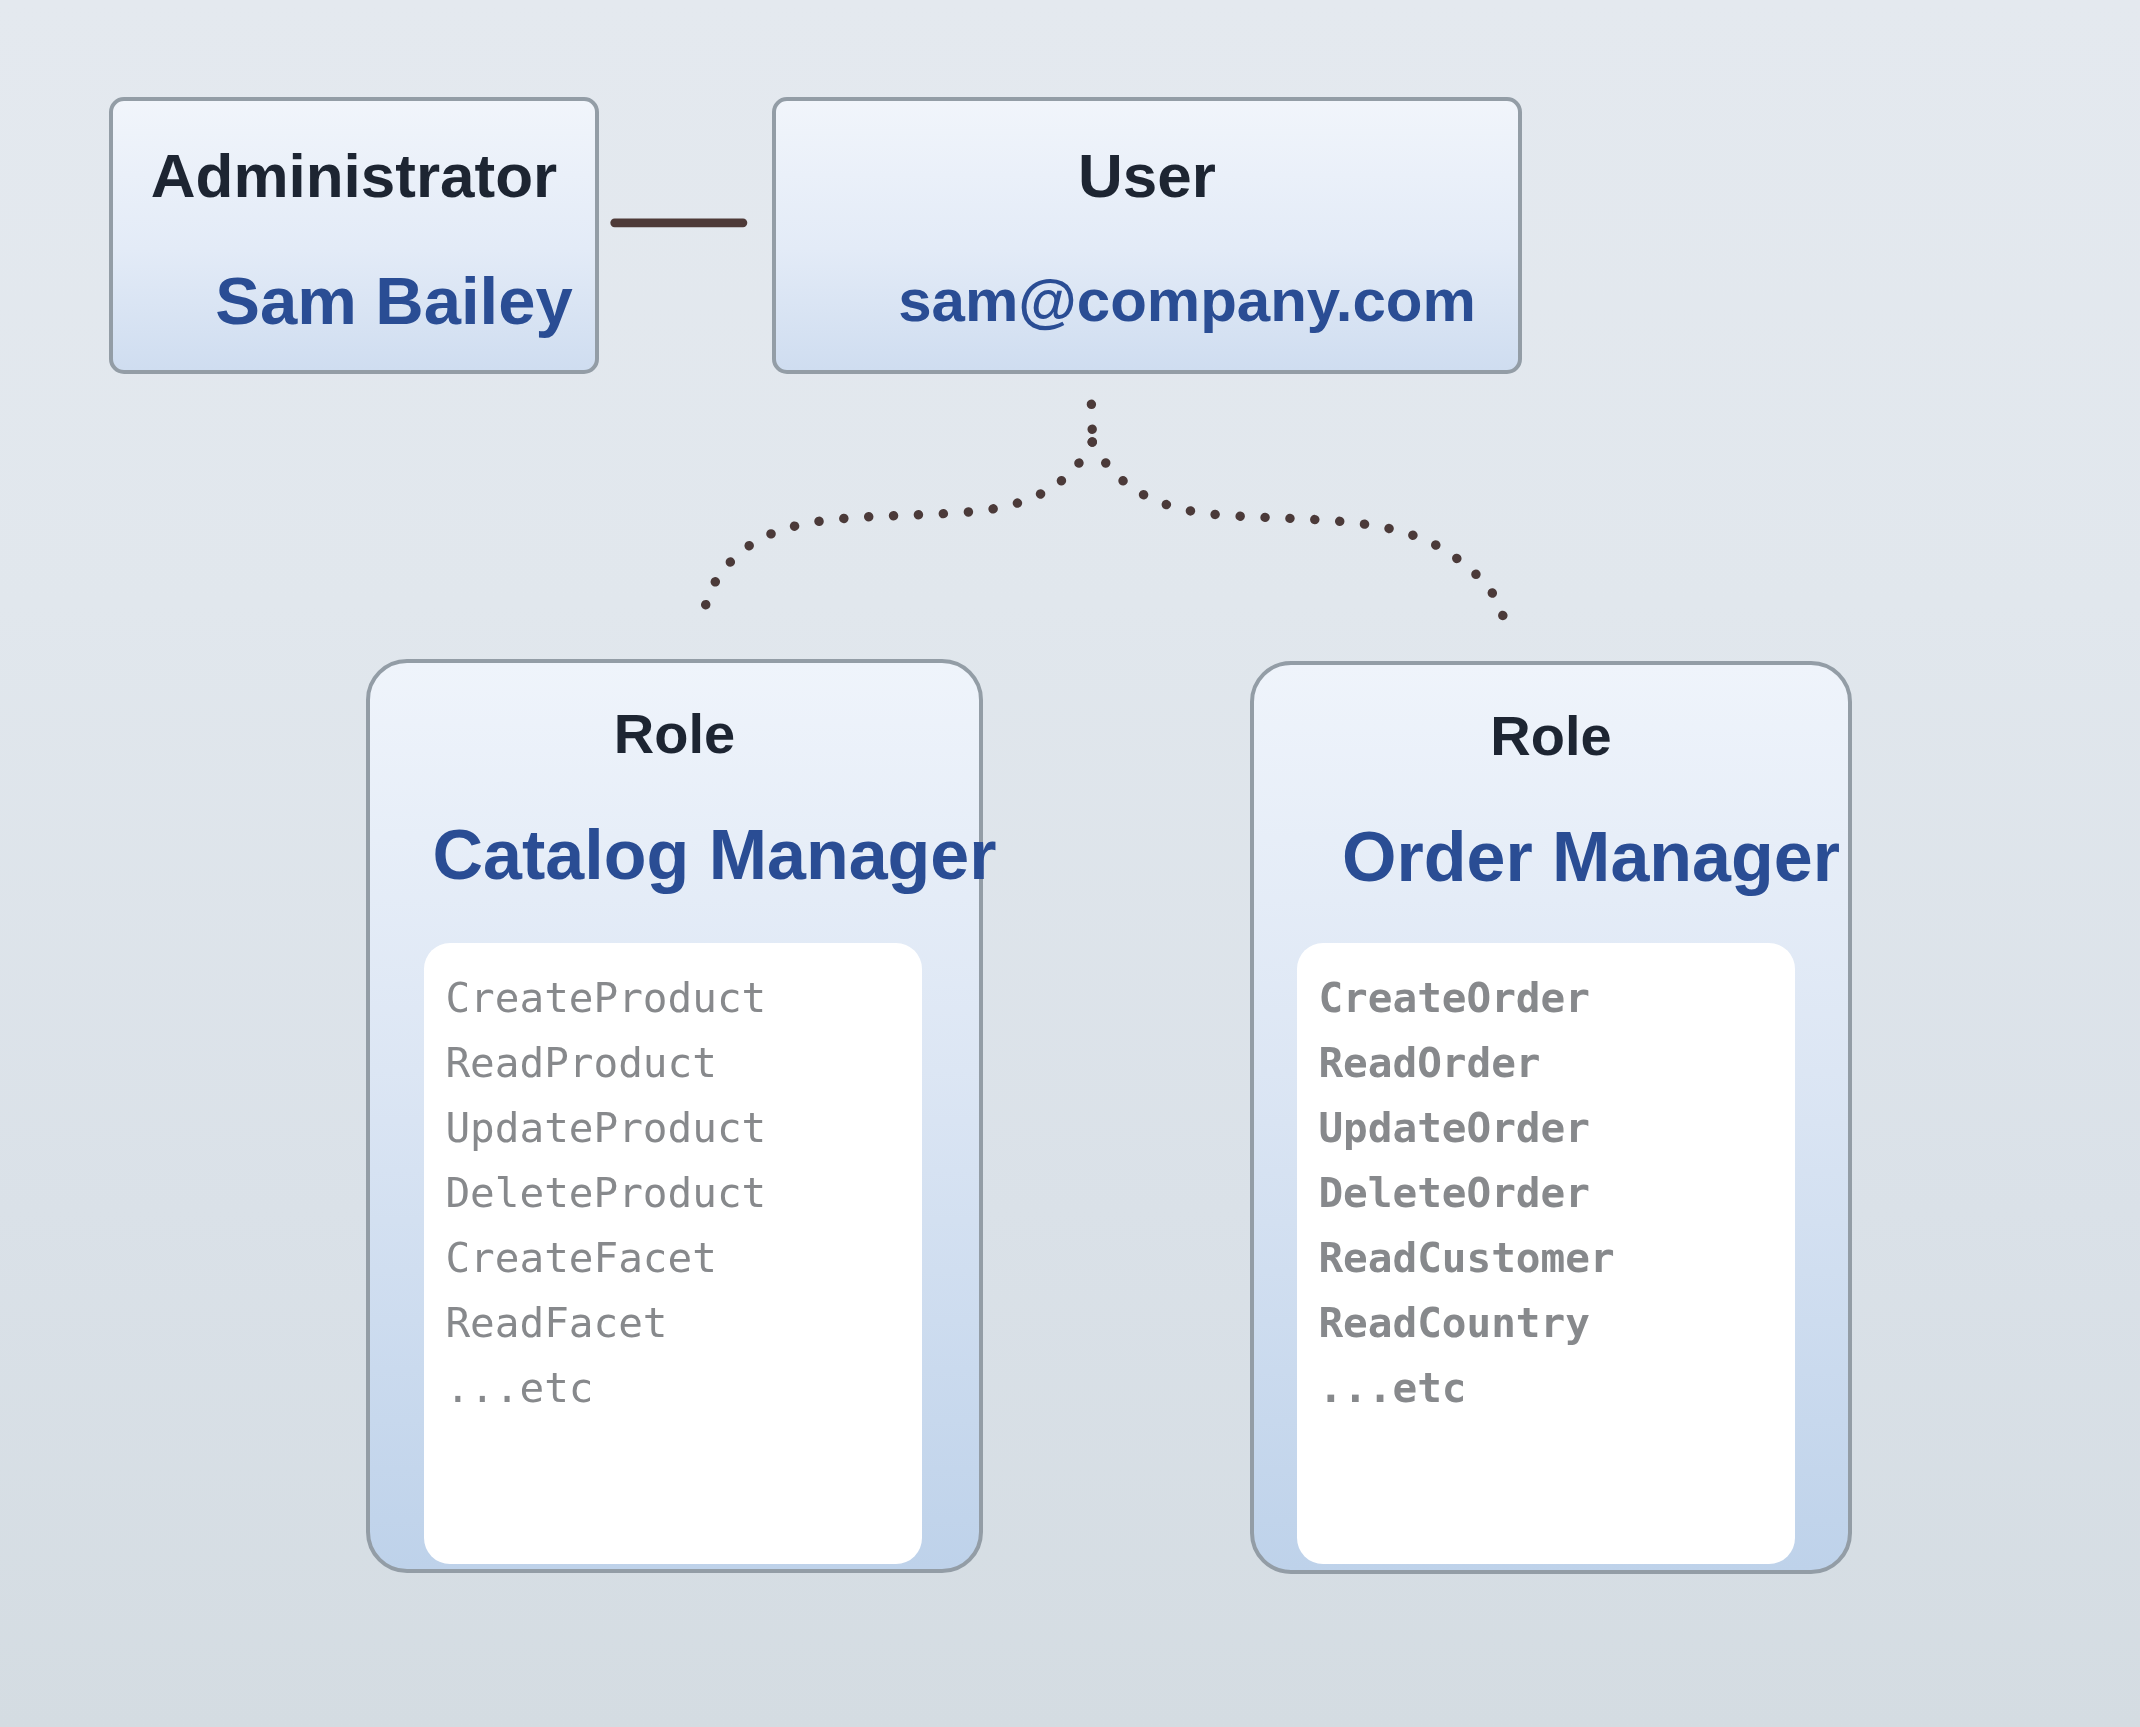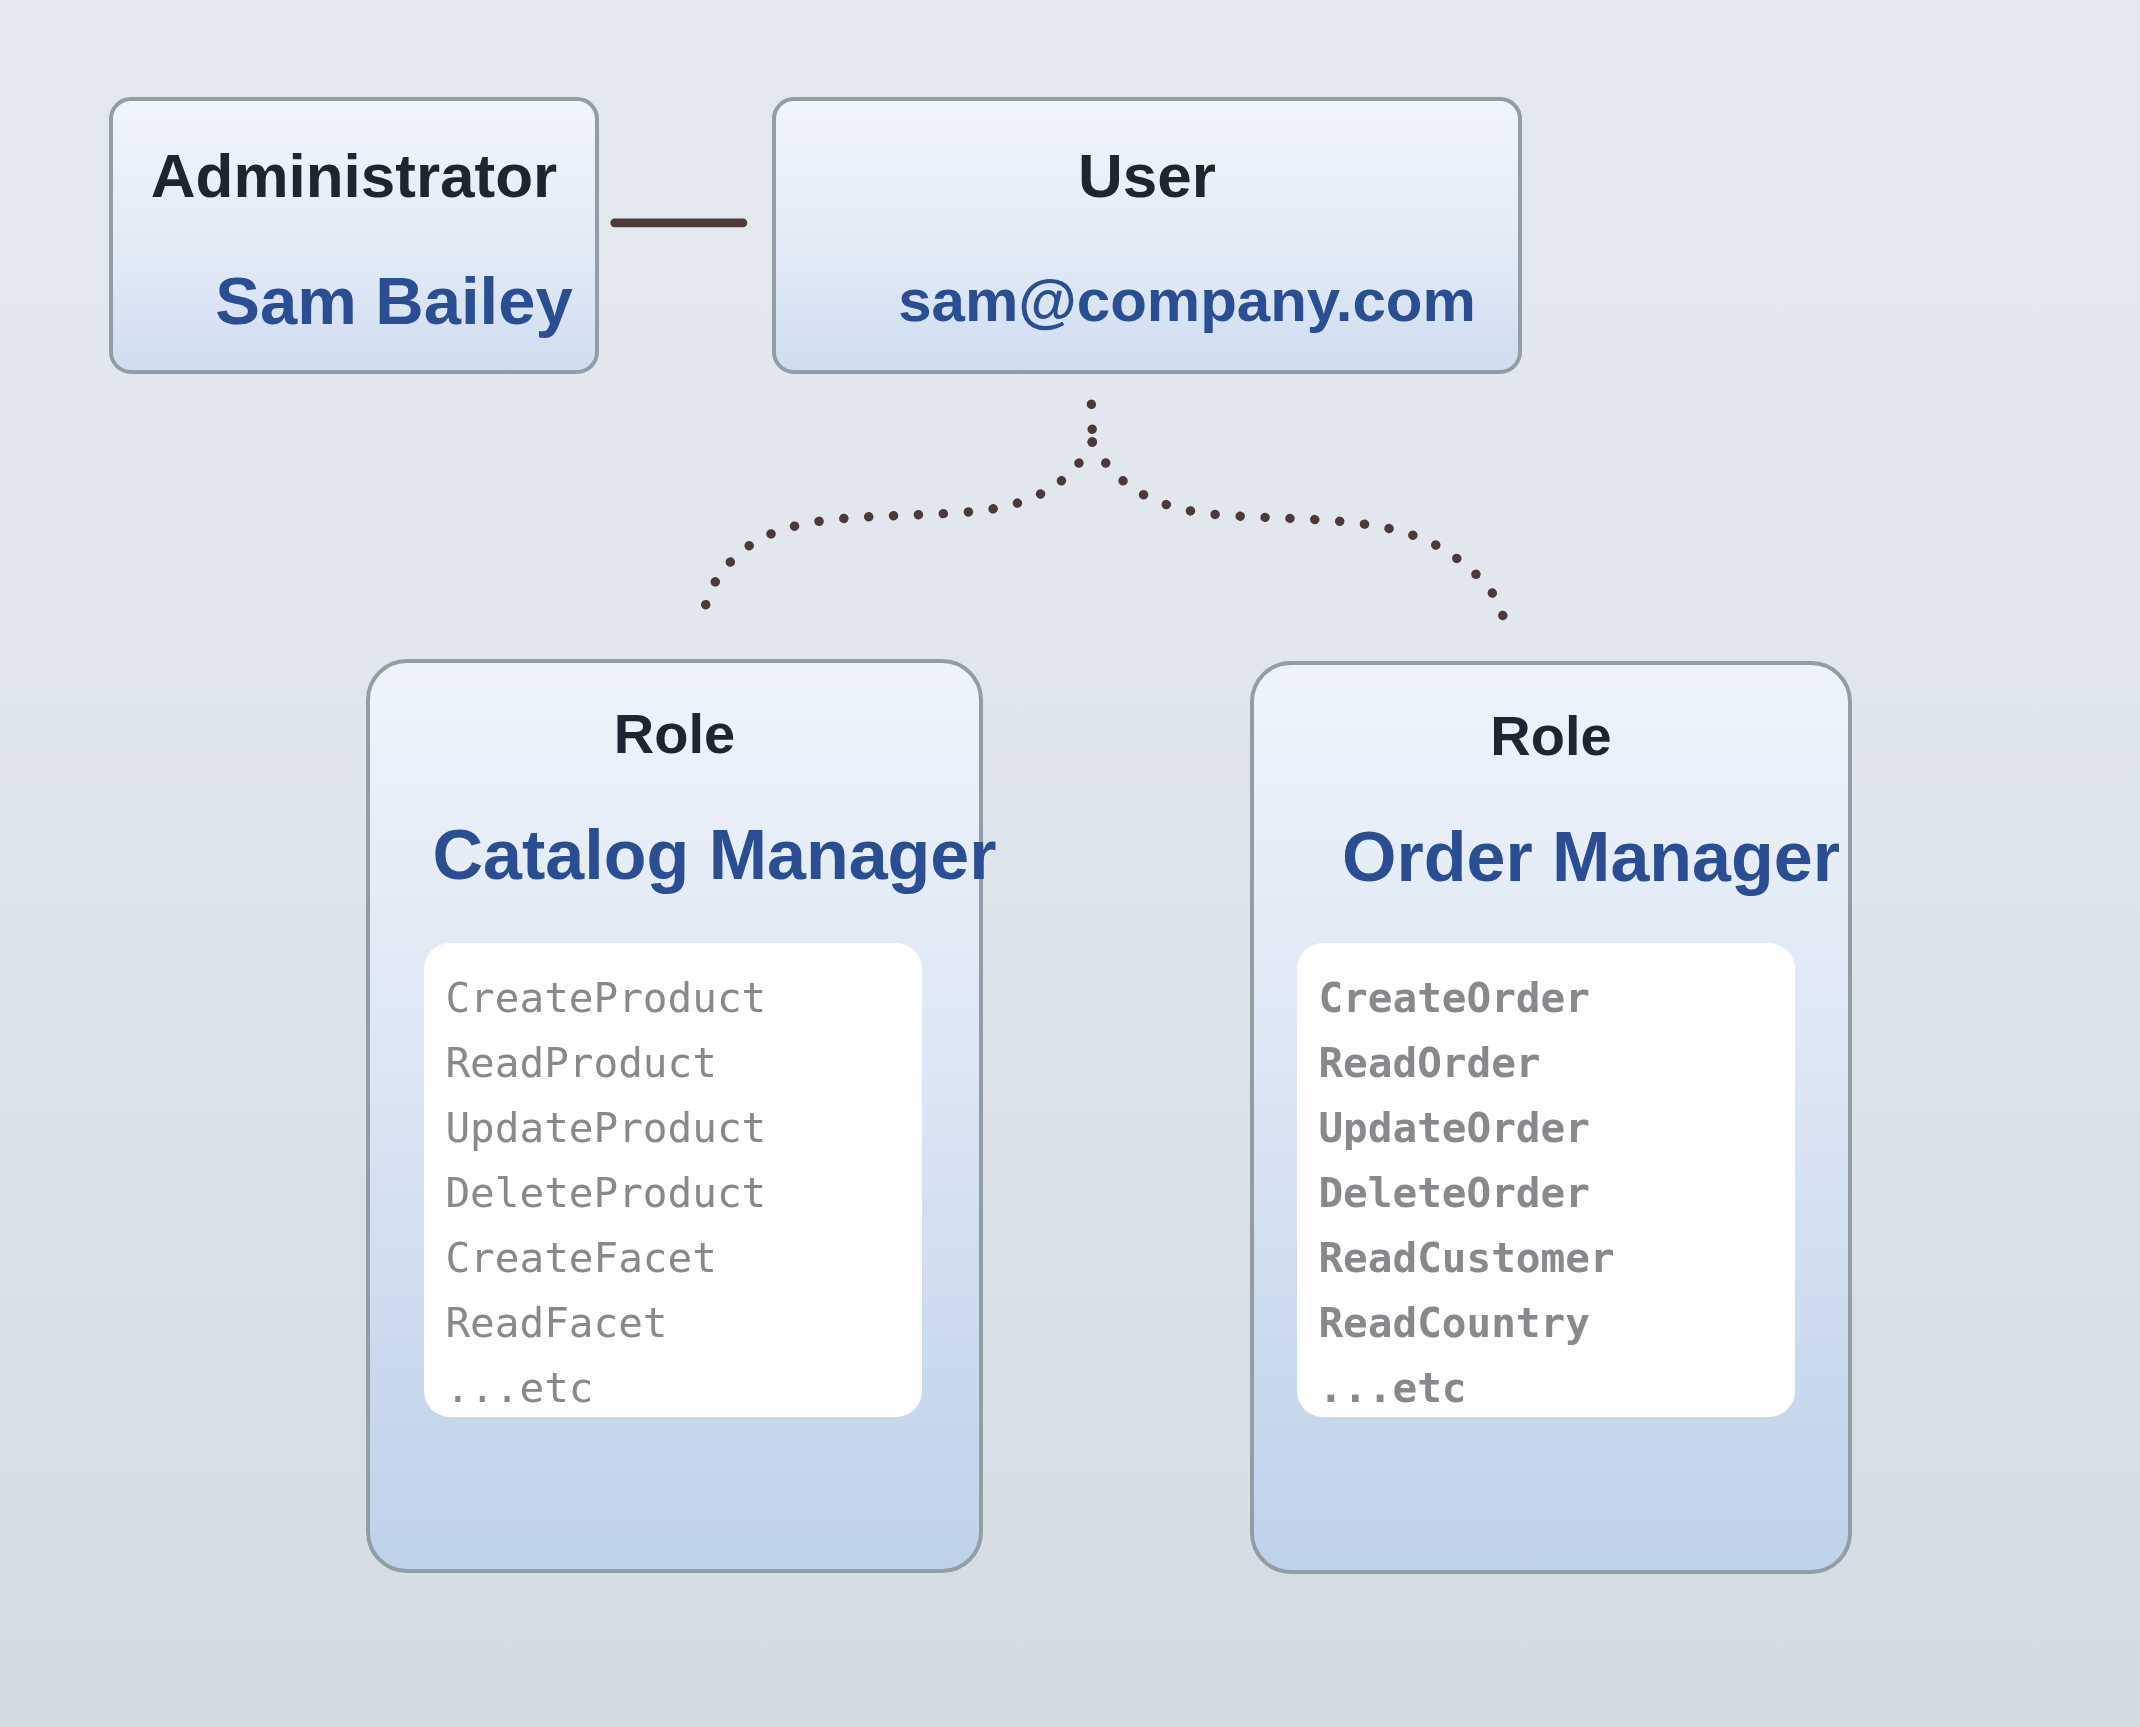--- a/index.html
+++ b/index.html
@@ -20,21 +20,21 @@
     pointer-events: none;
   }
 
   .card {
     position: absolute;
     border: 4.3px solid #939da6;
     box-sizing: border-box;
   }
 
   .entity {
-    border-radius: 22px;
+    border-radius: 15px;
     background: linear-gradient(180deg, #f1f5fb 0%, #e3ebf7 55%, #cfddf0 100%);
   }
 
   .role {
     border-radius: 41px;
     background: linear-gradient(180deg, #eff4fb 0%, #dce6f4 45%, #bed2ea 100%);
   }
 
   .card-title {
     position: absolute;
@@ -72,21 +72,21 @@
     top: 155px;
     font-size: 70px;
     line-height: 74px;
   }
 
   .perm-panel {
     position: absolute;
     background: #ffffff;
     border-radius: 26px;
     width: 498px;
-    height: 474px;
+    height: 621px;
     box-sizing: border-box;
     padding: 23px 8.6px 0 21.4px;
     overflow: hidden;
   }
 
   .role-left  .perm-panel { left: 54px; top: 280px; }
   .role-right .perm-panel { left: 43px; top: 278px; font-weight: bold; }
 
   .perm {
     font-family: "DejaVu Sans Mono", monospace;

